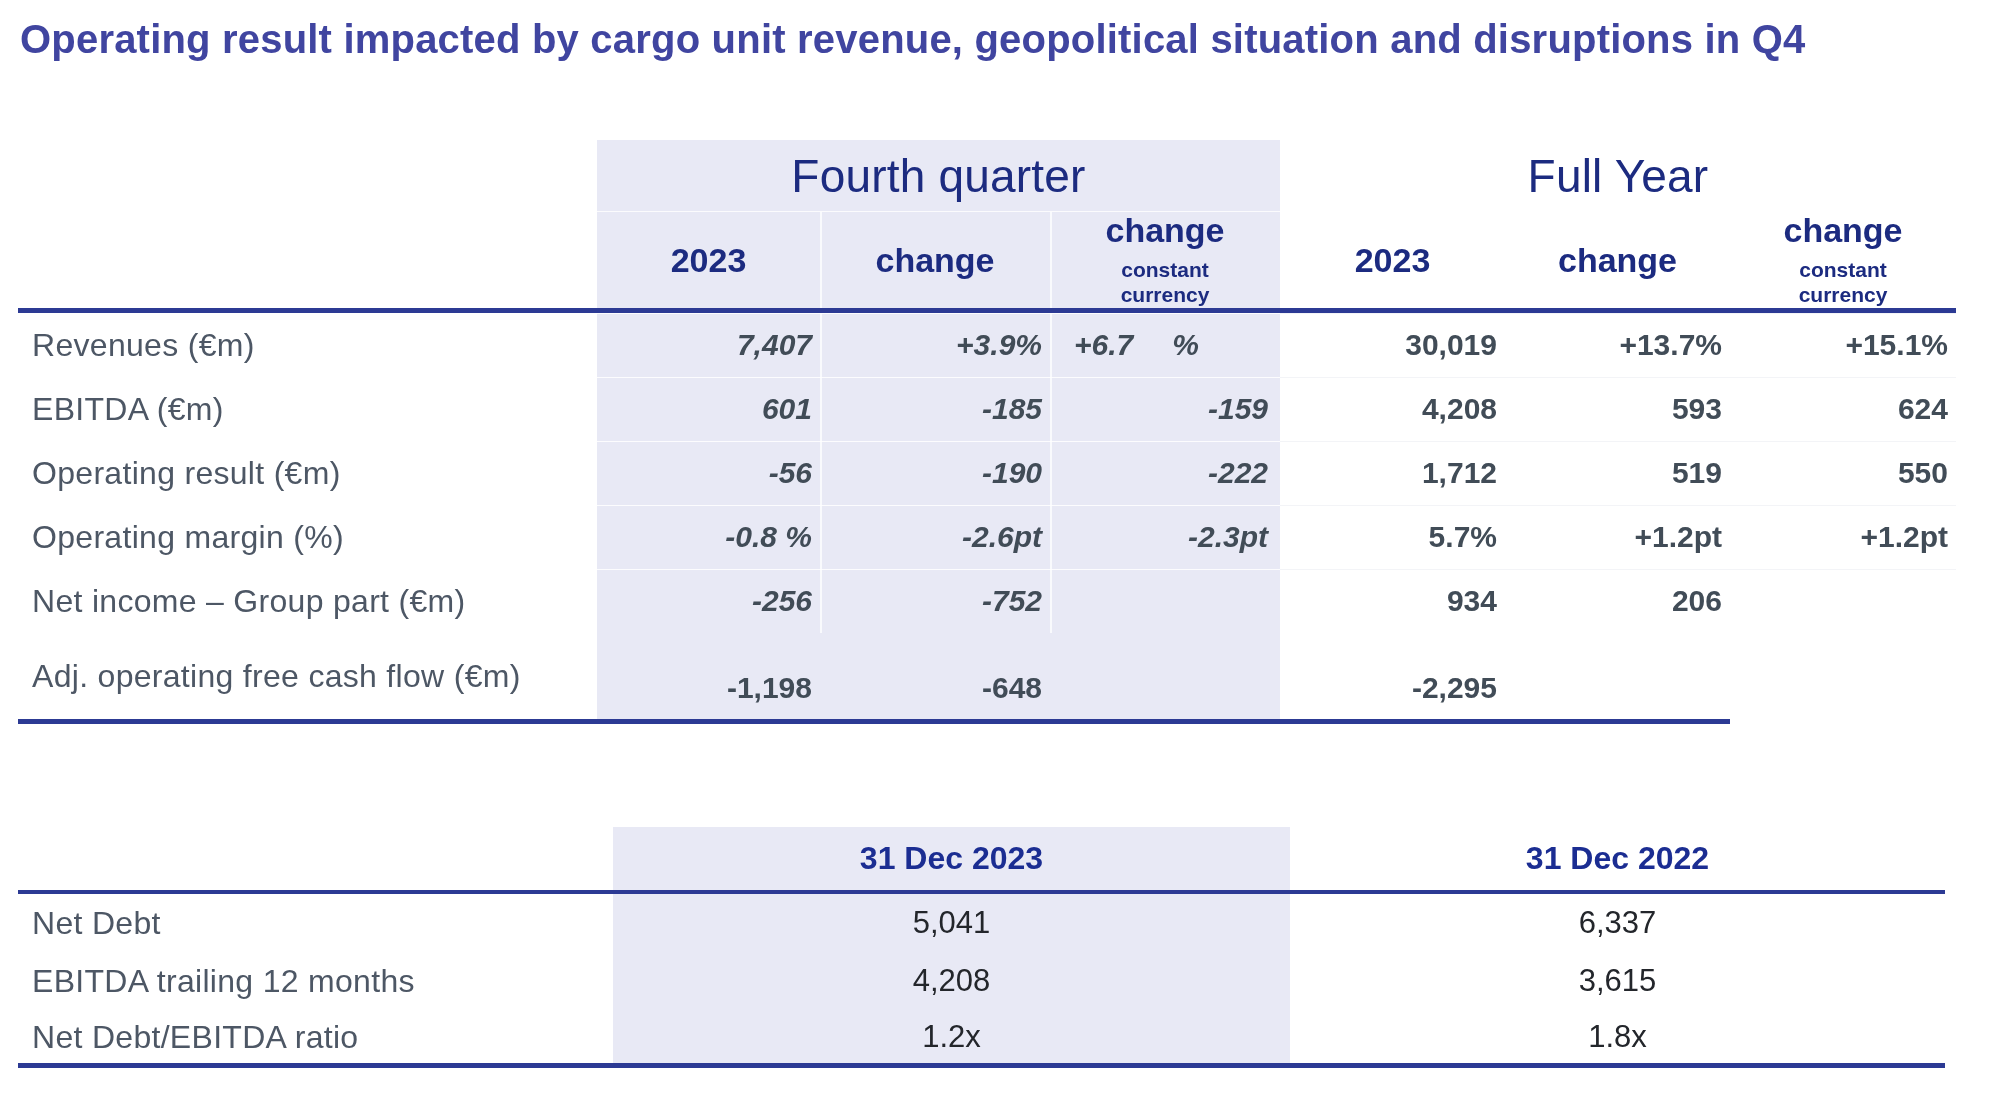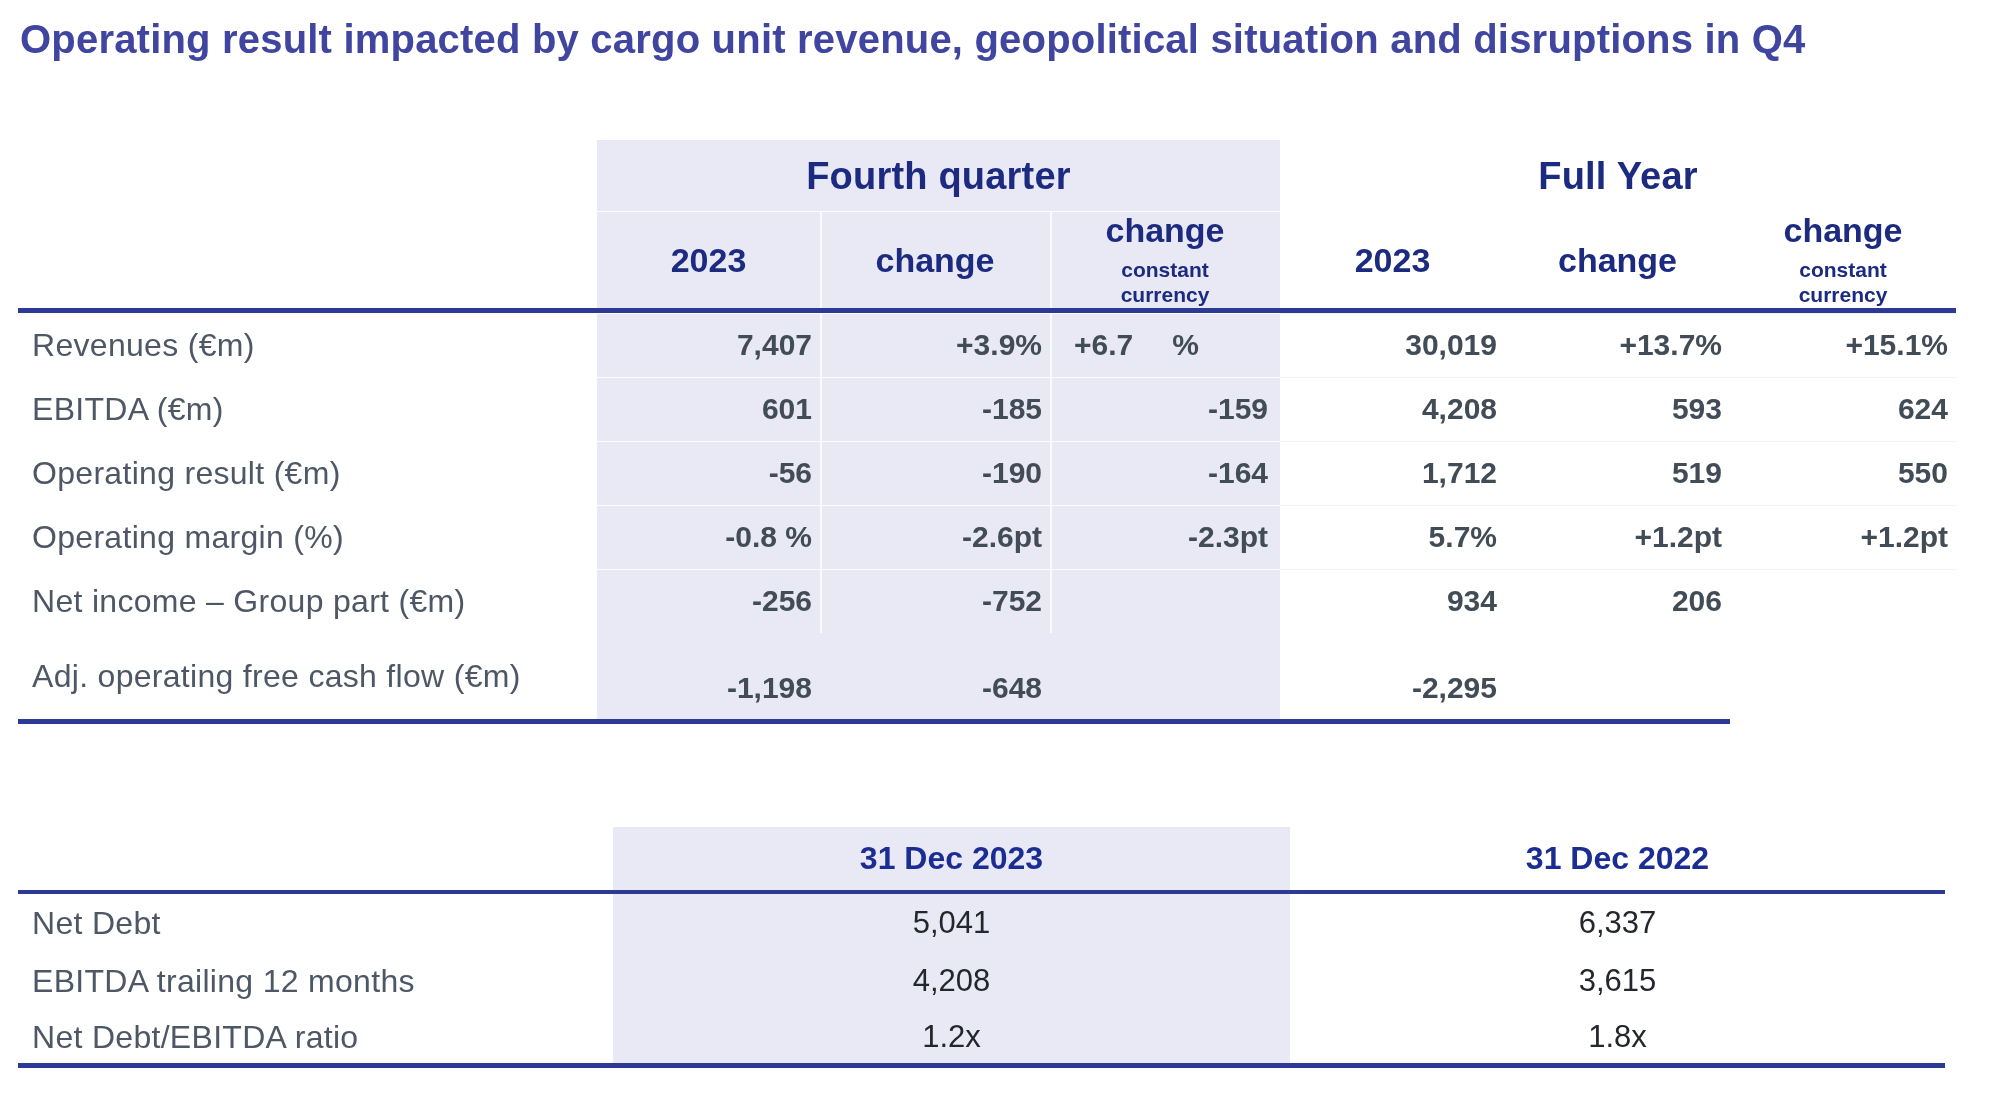--- a/index.html
+++ b/index.html
@@ -25,36 +25,36 @@
 
   
   .t1{
     position:absolute; left:18px; top:140px; width:1938px;
     display:grid;
     grid-template-columns:579px 223px 230px 230px 225px 225px 226px;
     grid-template-rows:72px 101px 64px 64px 64px 64px 64px 91px;
   }
   .c{ display:flex; align-items:center; min-width:0; }
   .lav{ background:var(--lavender); }
-  .gh{ justify-content:center; font-weight:700; font-size:38px; color:var(--navy); letter-spacing:.2px; }
+  .gh{ justify-content:center; font-weight:400; font-size:46px; color:var(--navy); letter-spacing:.2px; }
   .gh.lav{ grid-column:2 / span 3; box-shadow:inset 0 -1px 0 rgba(255,255,255,.8); }
   .gh.fy{ grid-column:5 / span 3; }
   .ch{ justify-content:center; font-weight:700; font-size:34px; color:var(--navy); }
   .ch-cc{ flex-direction:column; justify-content:center; line-height:1; }
   .ch-cc .main{ font-size:34px; font-weight:700; color:var(--navy); }
   .ch-cc .sub{ font-size:21px; line-height:25px; font-weight:700; color:var(--navy);
                width:132px; text-align:center; margin-top:10px; }
   .hdr-rule{ border-bottom:5px solid var(--rule); }
   .bot-rule{ border-bottom:5px solid var(--rule); }
   .lbl{ padding-left:14px; font-size:32px; color:var(--label); letter-spacing:.3px; line-height:40px; }
   .v{ justify-content:flex-end; padding-right:8px; font-weight:700; font-size:30px; color:var(--value); }
   .v.cc{ padding-right:12px; }
   .split{ justify-content:flex-start; padding-left:24px;gap:39px; }
   .rowline{ box-shadow:inset 0 1px 0 rgba(100,110,150,.08); }
-  .rowline.lav{ box-shadow:inset 0 1px 0 rgba(255,255,255,.85); }
+  .rowline.lav{ box-shadow:inset 0 1px 0 rgba(255,255,255,.85);font-style:italic; }
   .rowline.lav.sep{ box-shadow:inset 2px 0 0 rgba(255,255,255,.75), inset 0 1px 0 rgba(255,255,255,.85); }
   .hsep{ box-shadow:inset 2px 0 0 rgba(255,255,255,.75); }
   .vbot{ align-items:flex-end; padding-bottom:14px;text-align:center; }
 
   
   .t2{
     position:absolute; left:18px; top:827px; width:1927px;
     display:grid;
     grid-template-columns:595px 677px 655px;
     grid-template-rows:67px 58px 58px 58px;
@@ -105,21 +105,21 @@
     <div class="c v lav rowline">601</div>
     <div class="c v lav rowline sep">-185</div>
     <div class="c v cc lav rowline sep">-159</div>
     <div class="c v rowline">4,208</div>
     <div class="c v rowline">593</div>
     <div class="c v rowline">624</div>
 
     <div class="c lbl">Operating result (€m)</div>
     <div class="c v lav rowline">-56</div>
     <div class="c v lav rowline sep">-190</div>
-    <div class="c v cc lav rowline sep">-164</div>
+    <div class="c v cc lav rowline sep">-222</div>
     <div class="c v rowline">1,712</div>
     <div class="c v rowline">519</div>
     <div class="c v rowline">550</div>
 
     <div class="c lbl">Operating margin (%)</div>
     <div class="c v lav rowline">-0.8 %</div>
     <div class="c v lav rowline sep">-2.6pt</div>
     <div class="c v cc lav rowline sep">-2.3pt</div>
     <div class="c v rowline">5.7%</div>
     <div class="c v rowline">+1.2pt</div>

